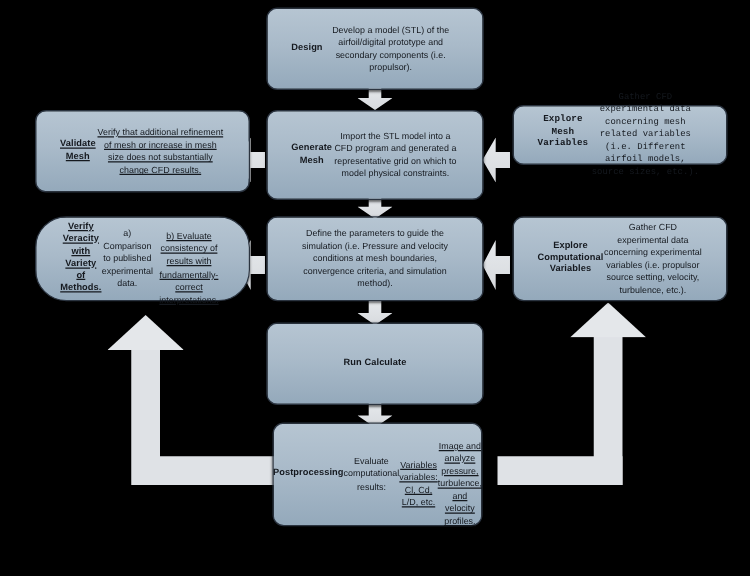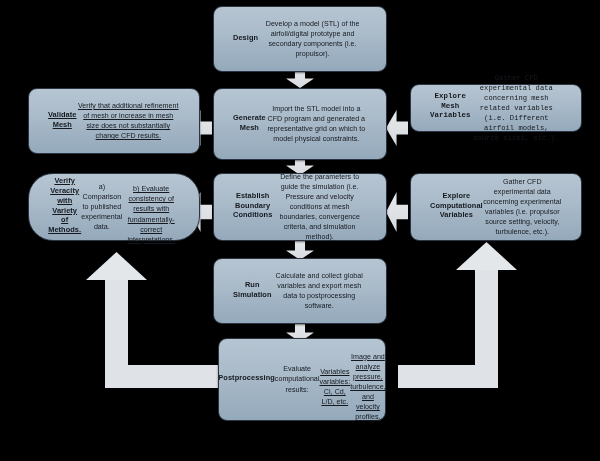--- a/index.html
+++ b/index.html
@@ -122,32 +122,30 @@
     <div class="body">Gather CFD experimental data concerning mesh related variables (i.e. Different airfoil models, source sizes, etc.).</div>
   </div>
 
   <div class="box" style="left:28px; top:173px; width:172px; height:68px;border-radius:25px;">
     <div class="title underline">Verify Veracity with Variety of Methods.</div>
     <div class="body">a) Comparison to published experimental data.</div>
     <div class="body">b) Evaluate consistency of results with fundamentally-correct interpretations.</div>
   </div>
 
   <div class="box" style="left:213px; top:173px; width:174px; height:68px;">
-    <div class="title">Establish Boundary Conditions</div>
     <div class="body">Define the parameters to guide the simulation (i.e. Pressure and velocity conditions at mesh boundaries, convergence criteria, and simulation method).</div>
   </div>
 
   <div class="box" style="left:410px; top:173px; width:172px; height:68px;">
     <div class="title">Explore Computational Variables</div>
     <div class="body">Gather CFD experimental data concerning experimental variables (i.e. propulsor source setting, velocity, turbulence, etc.).</div>
   </div>
 
   <div class="box" style="left:213px; top:258px; width:174px; height:66px;">
-    <div class="title">Run Simulation</div>
-    <div class="body">Calculate and collect global variables and export mesh data to postprocessing software.</div>
+    <div class="title">Run Calculate</div>
   </div>
 
   <div class="box" style="left:218px; top:338px; width:168px; height:83px;">
     <div class="title">Postprocessing</div>
     <div class="body">Evaluate computational results:</div>
     <div class="body">Variables variables: Cl, Cd, L/D, etc.</div>
     <div class="body">Image and analyze pressure, turbulence, and velocity profiles.</div>
   </div>
 
 </div>

